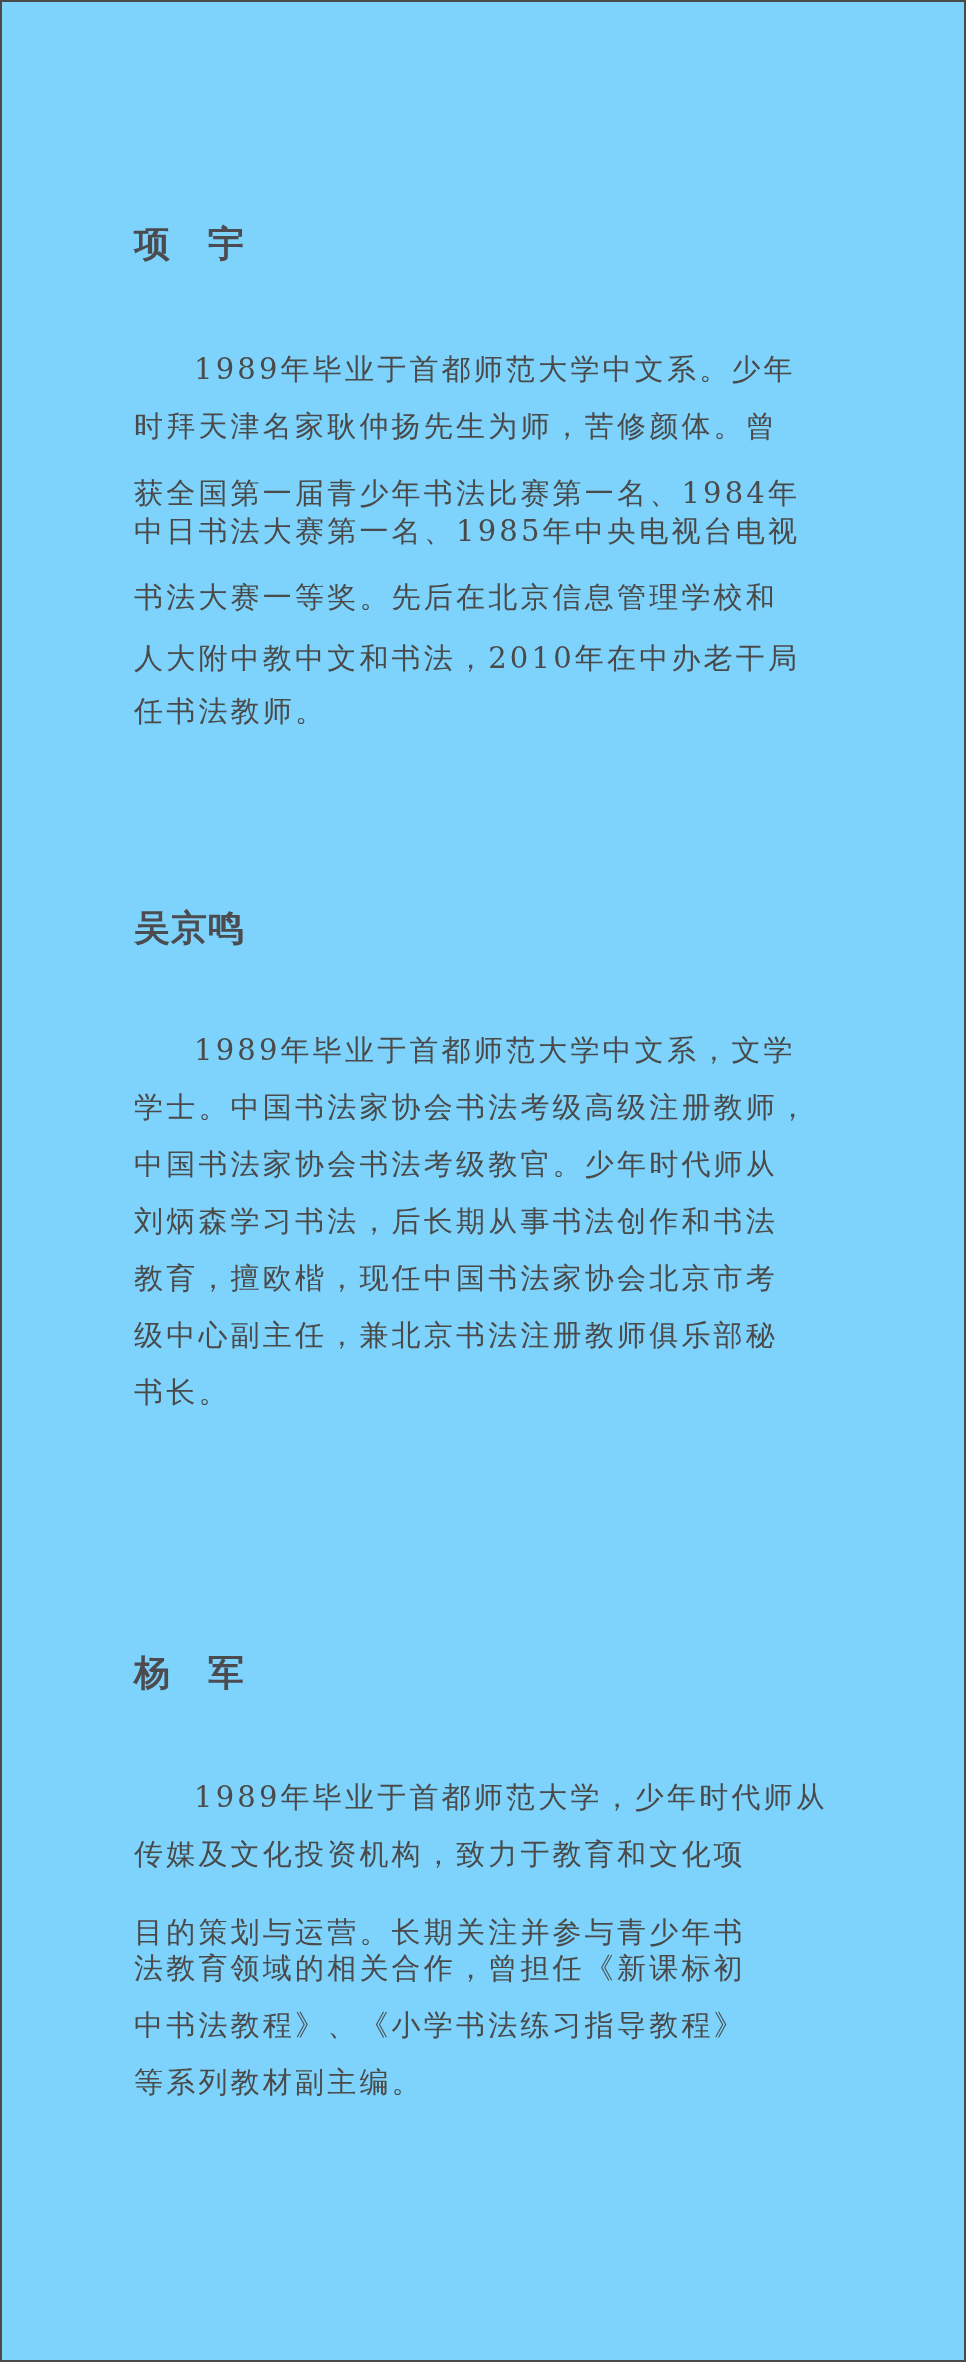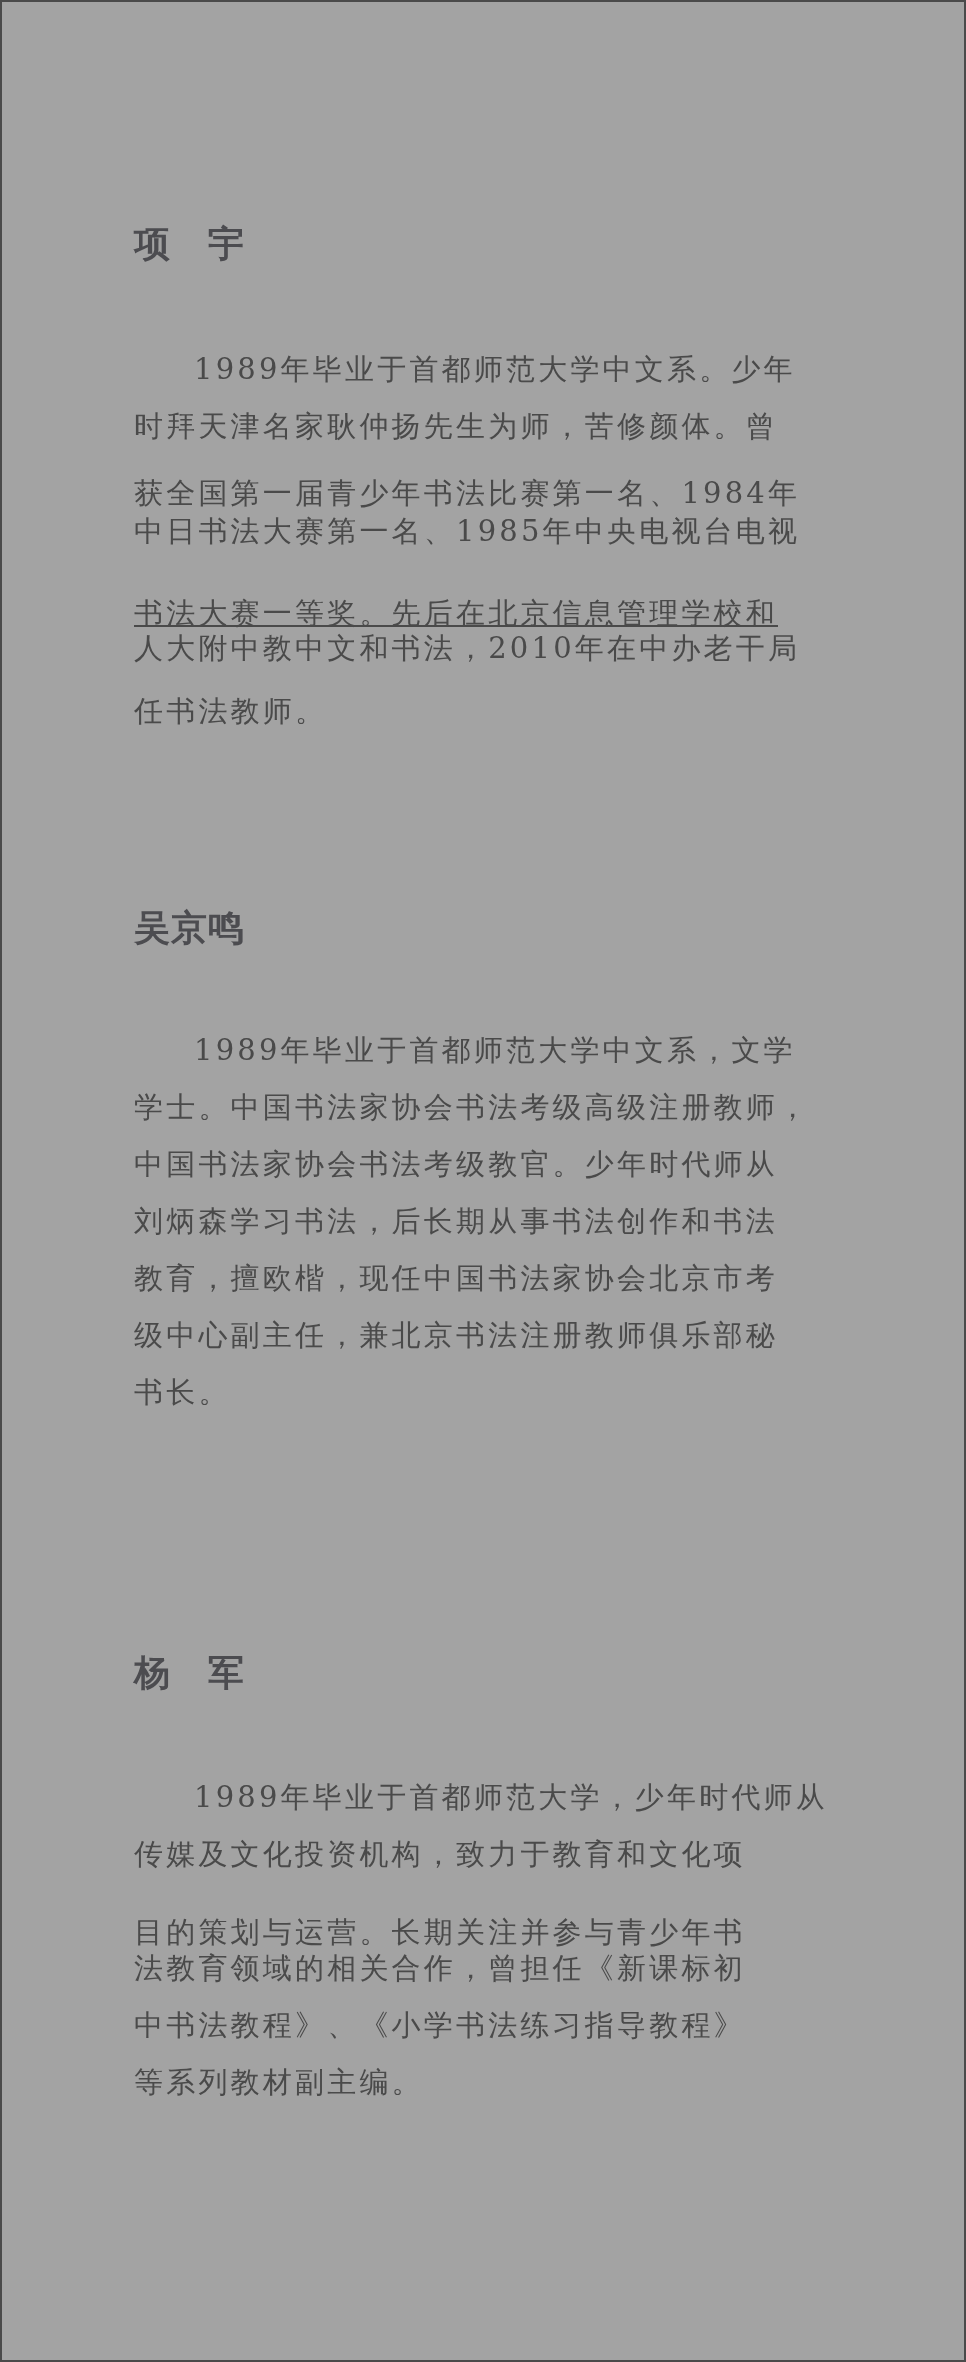--- a/index.html
+++ b/index.html
@@ -1,19 +1,19 @@
 <!DOCTYPE html>
 <html><head>
 <meta charset="utf-8">
 <style>
   html, body { margin: 0; padding: 0; background: #ffffff; }
   body { width: 966px; height: 2362px; position: relative; overflow: hidden; }
   .page {
     position: absolute; left: 0; top: 0; width: 966px; height: 2362px;
-    box-sizing: border-box; border: 2px solid #4a4a4a; background: #a3a3a3;
+    box-sizing: border-box; border: 2px solid #4a4a4a; background: #7dd3fc;
   }
   .section { position: absolute; left: 132px; width: 700px; }
   .heading {
     position: absolute; left: 0; top: 0;
     font-family: "DejaVu Sans", "Liberation Sans", sans-serif;
     font-weight: bold; font-size: 36px; line-height: 40px;
     color: #4c4c50; letter-spacing: 1px; white-space: pre;
   }
   .body { position: absolute; left: 0; width: 700px; }
   .line {
@@ -29,22 +29,22 @@
 
 <div class="page">
 
   <div class="section" style="top:222px;">
     <div class="heading">项　宇</div>
     <div class="body" style="top:125px;">
       <div class="line indent" style="top:0px;">1989年毕业于首都师范大学中文系。少年</div>
       <div class="line" style="top:57px;">时拜天津名家耿仲扬先生为师，苦修颜体。曾</div>
       <div class="line" style="top:124px;">获全国第一届青少年书法比赛第一名、1984年</div>
       <div class="line" style="top:162px;">中日书法大赛第一名、1985年中央电视台电视</div>
-      <div class="line" style="top:244px;text-decoration:underline;">书法大赛一等奖。先后在北京信息管理学校和</div>
-      <div class="line" style="top:279px;">人大附中教中文和书法，2010年在中办老干局</div>
+      <div class="line" style="top:228px;">书法大赛一等奖。先后在北京信息管理学校和</div>
+      <div class="line" style="top:289px;">人大附中教中文和书法，2010年在中办老干局</div>
       <div class="line" style="top:342px;">任书法教师。</div>
     </div>
   </div>
 
   <div class="section" style="top:906px;">
     <div class="heading">吴京鸣</div>
     <div class="body" style="top:122px;">
       <div class="line indent" style="top:0px;">1989年毕业于首都师范大学中文系，文学</div>
       <div class="line" style="top:57px;">学士。中国书法家协会书法考级高级注册教师，</div>
       <div class="line" style="top:114px;">中国书法家协会书法考级教官。少年时代师从</div>

